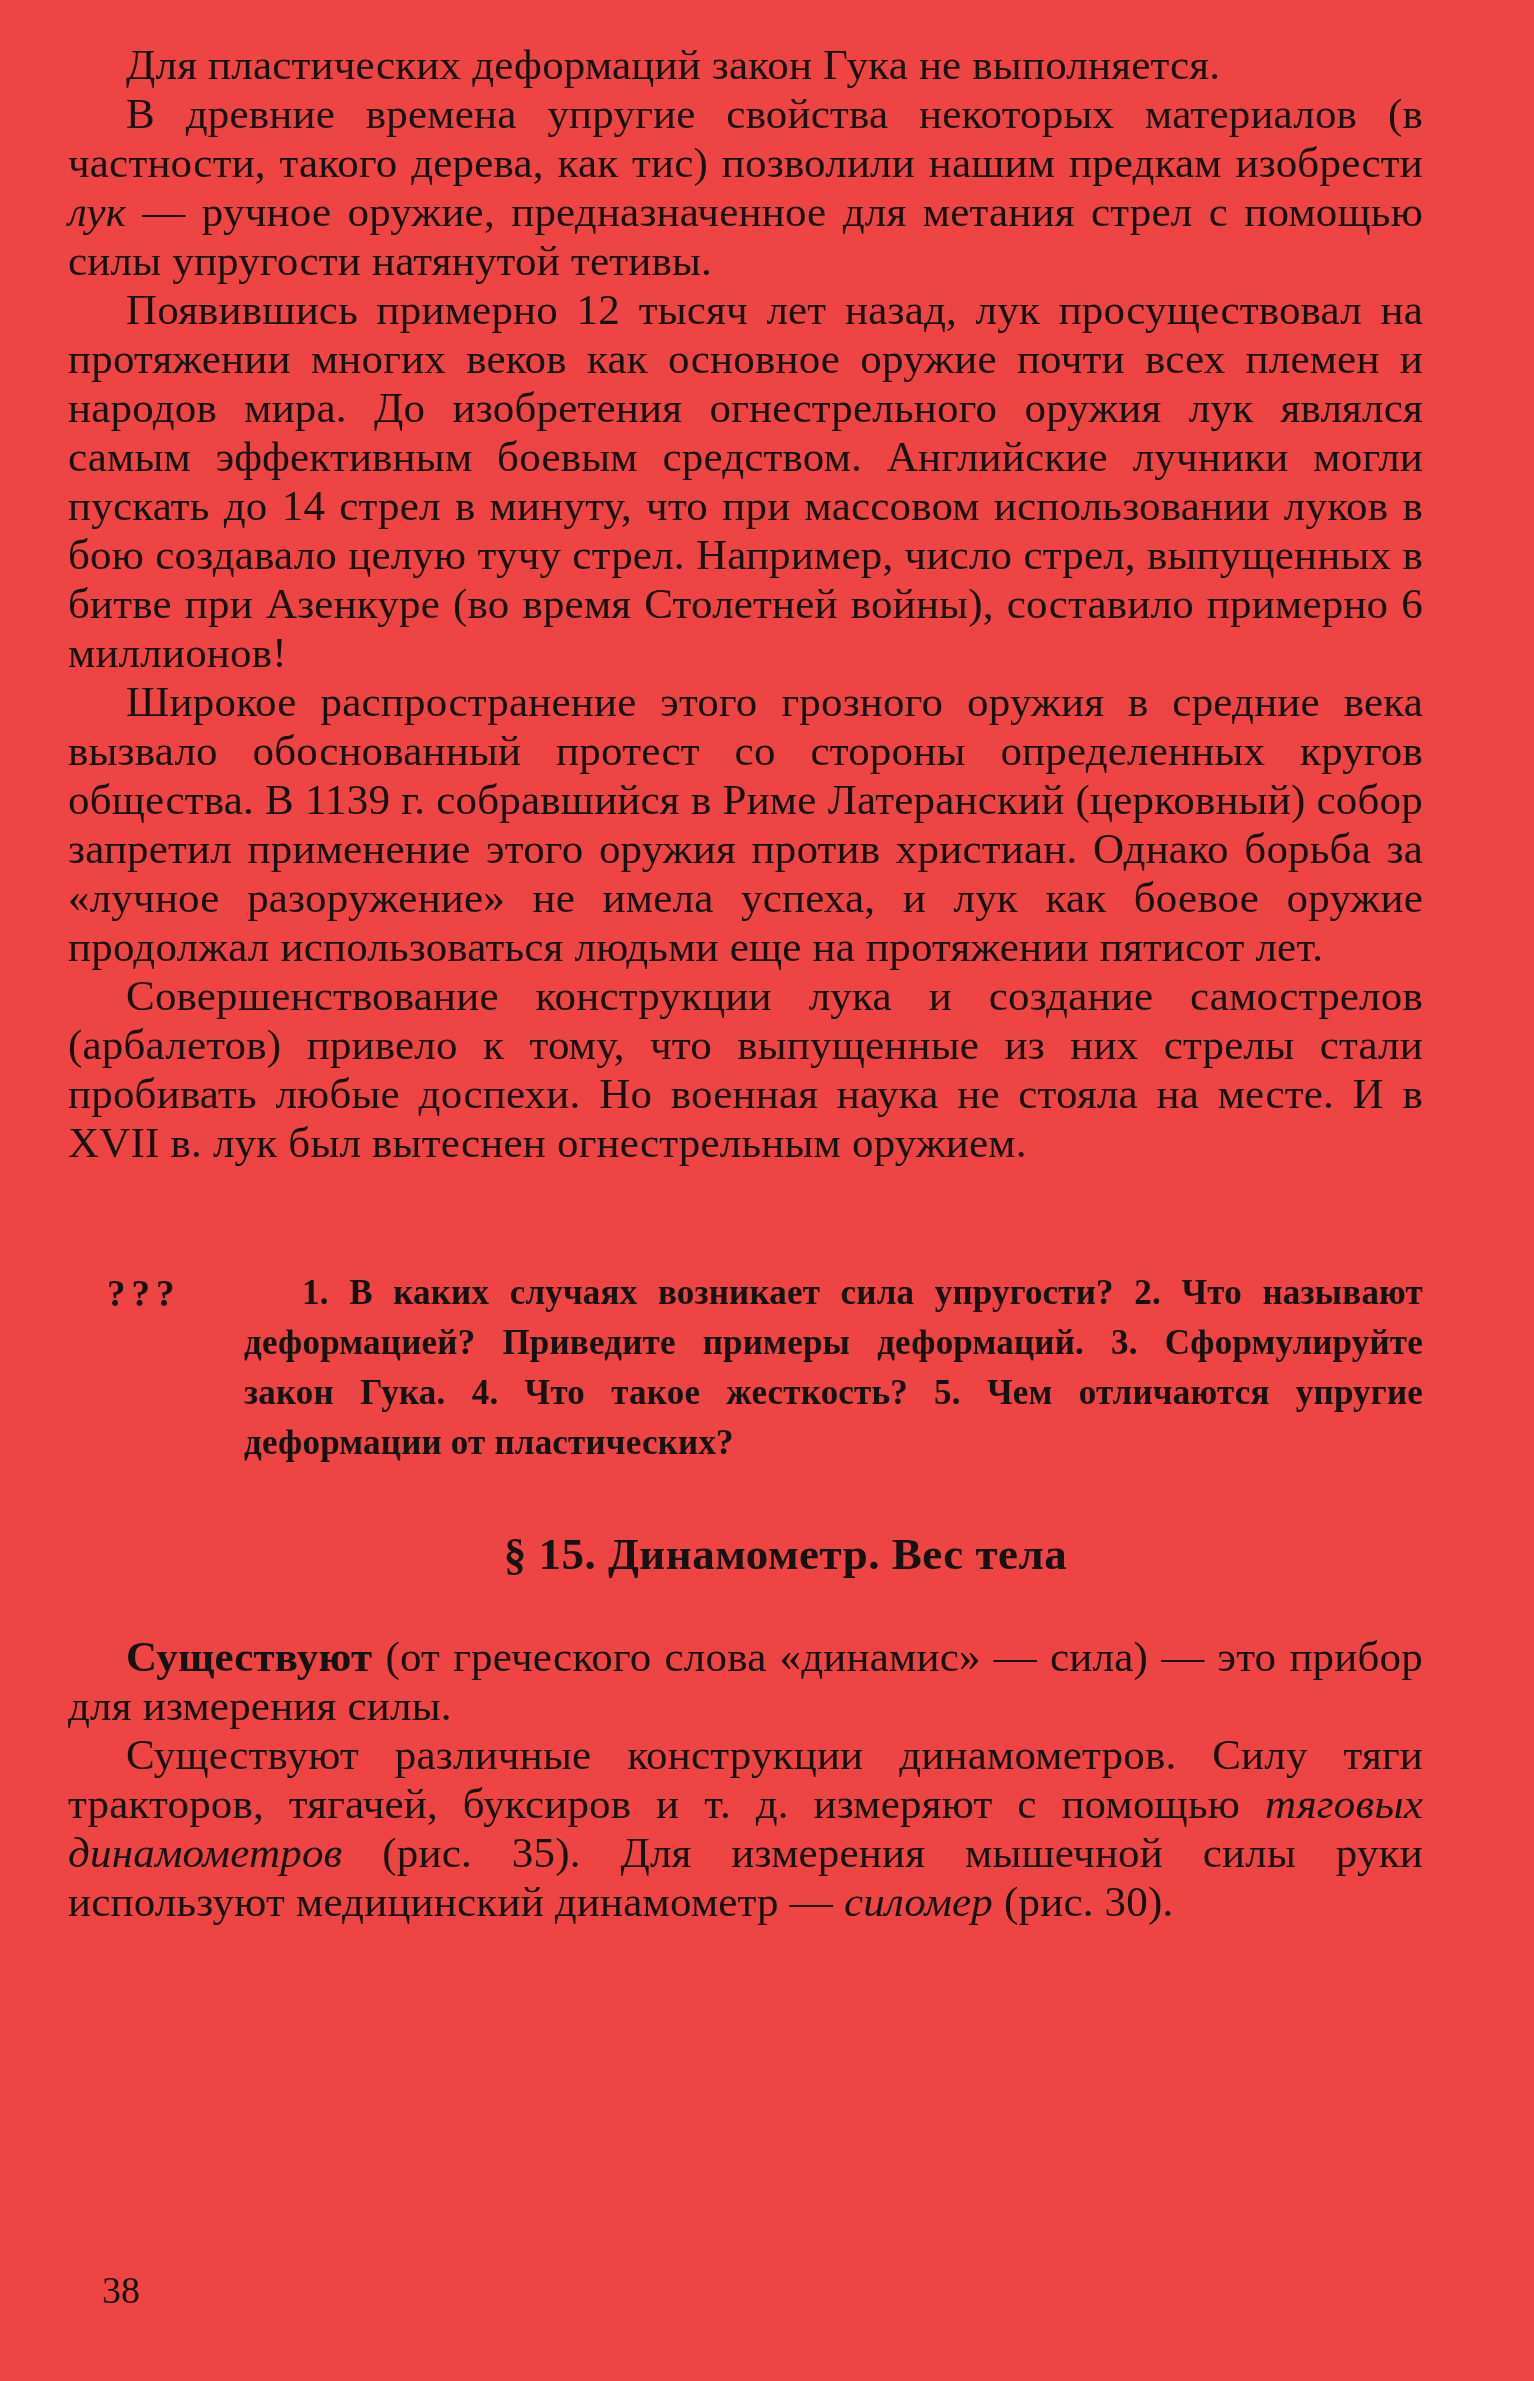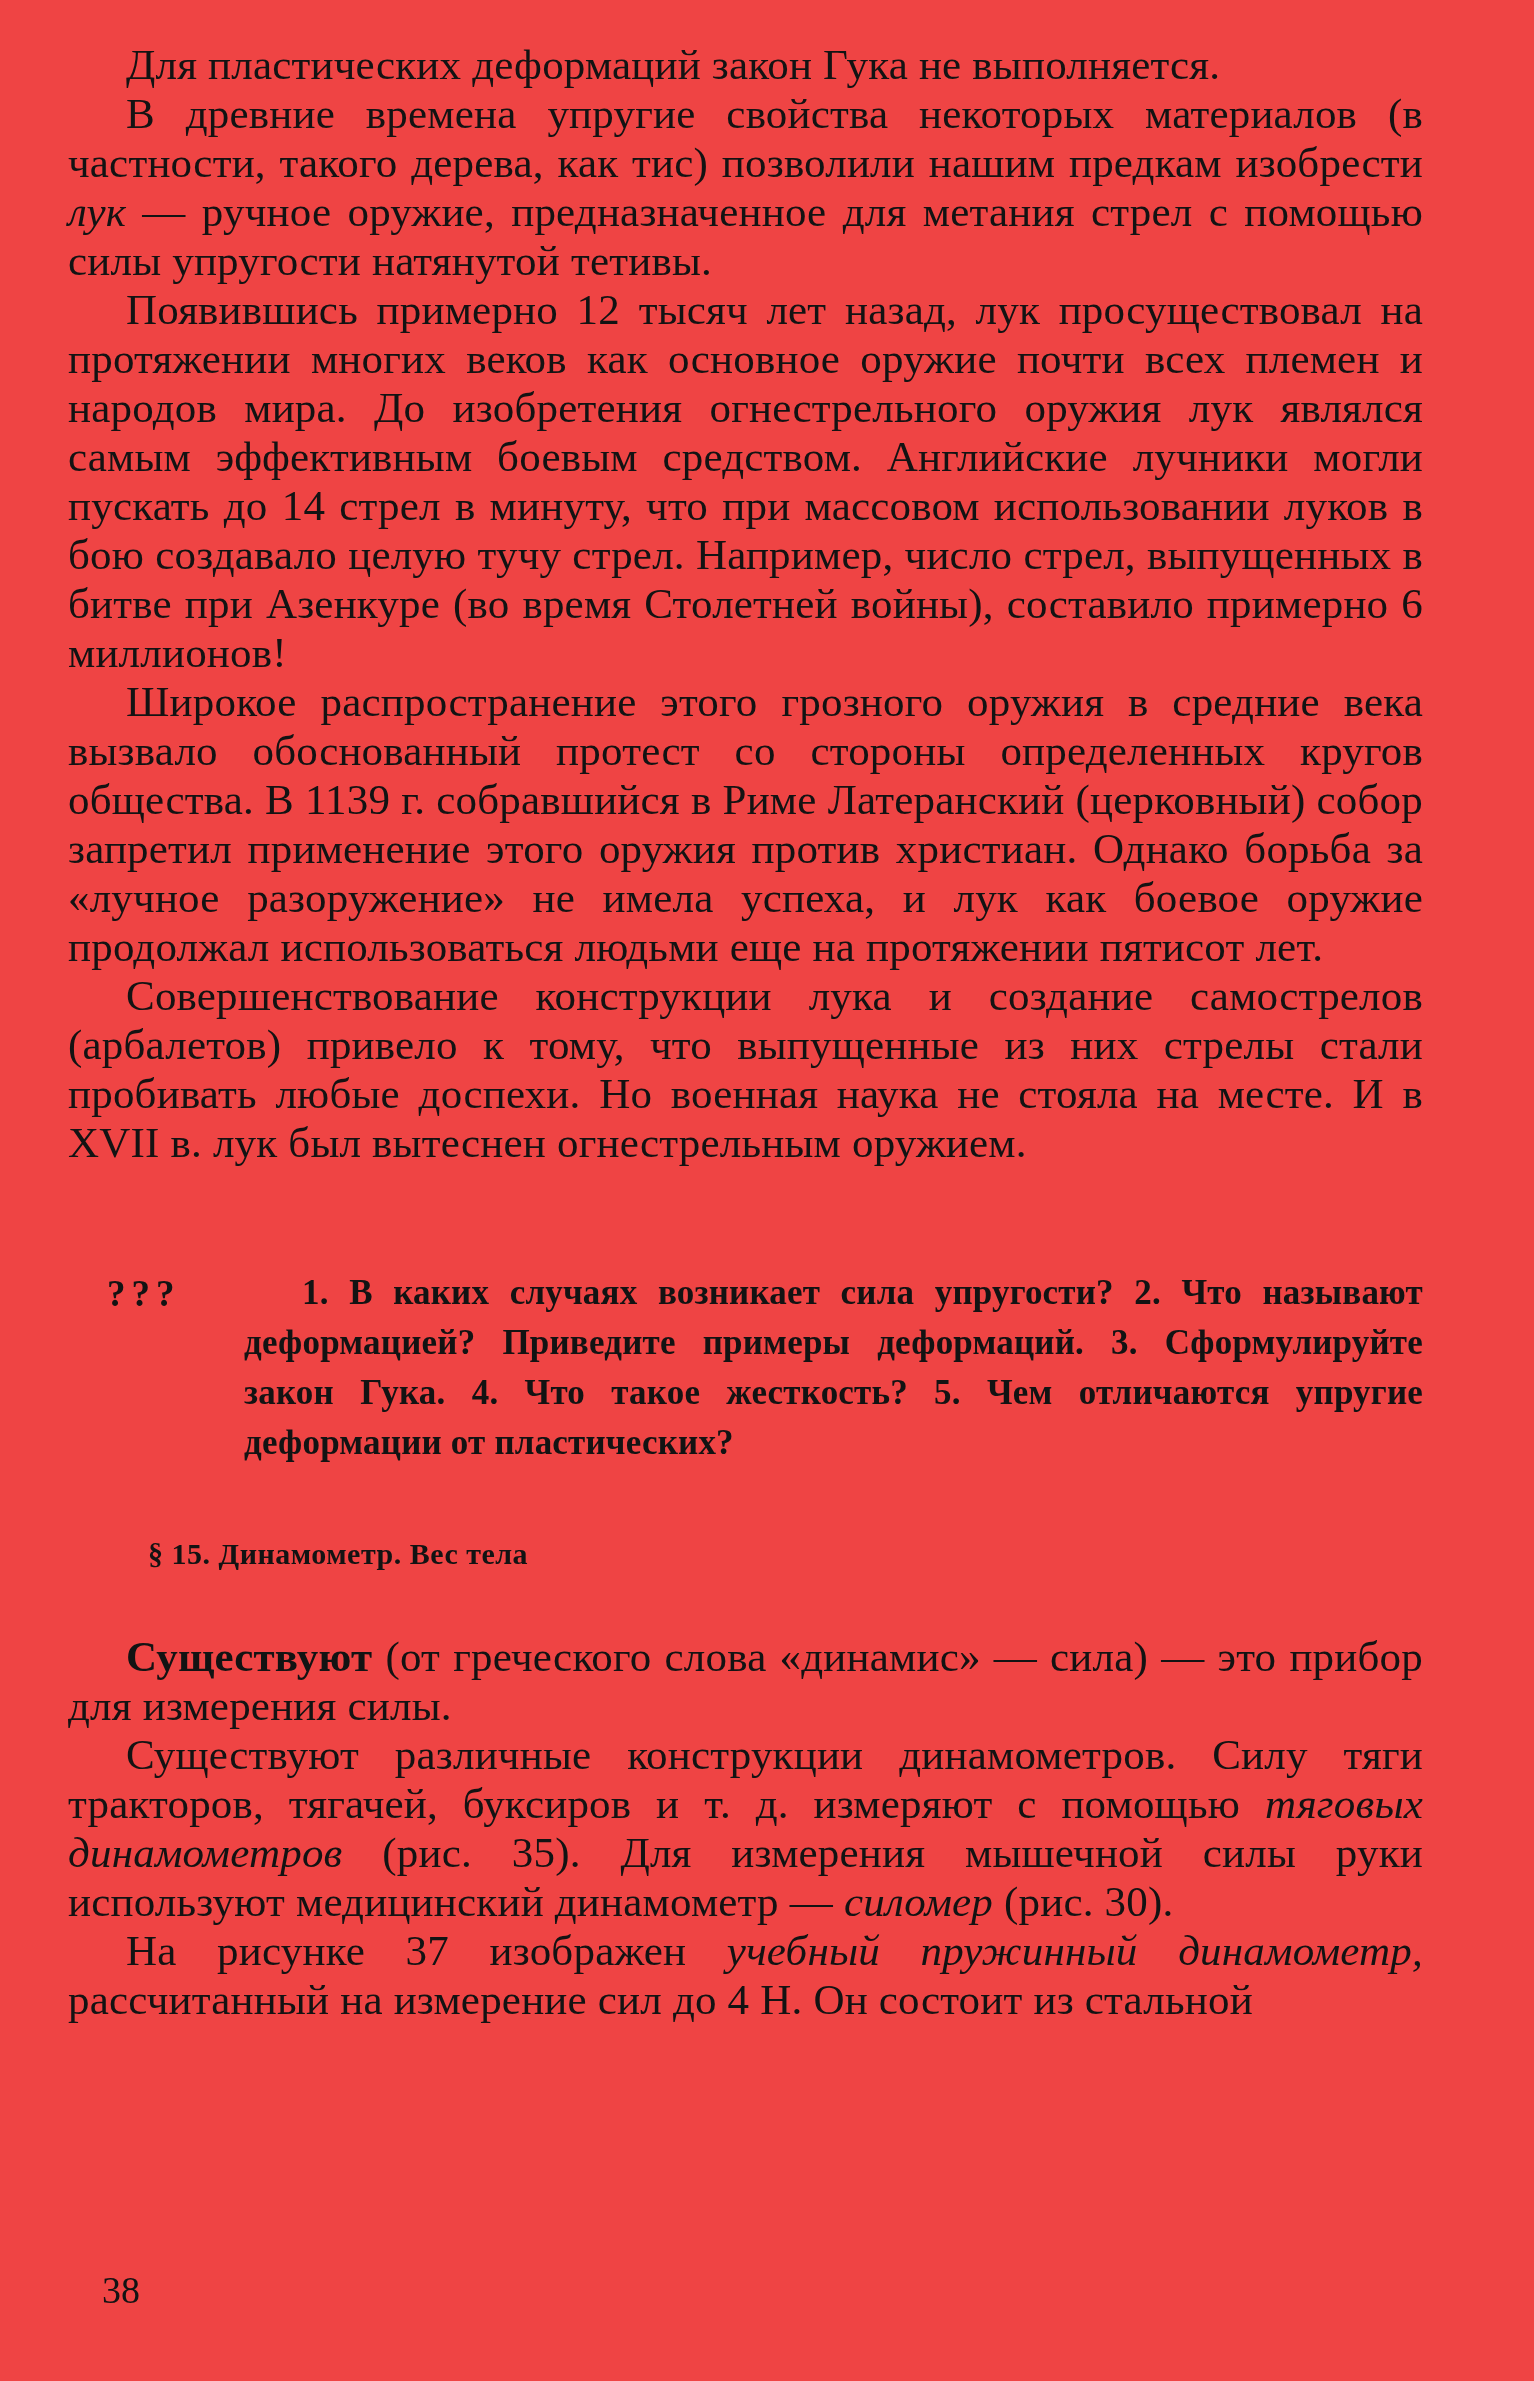--- a/index.html
+++ b/index.html
@@ -47,24 +47,25 @@
     font-weight: bold;
     font-size: 35px;
     line-height: 50px;
     text-align: justify;
     text-indent: 58px;
     letter-spacing: 0.2px;
   }
 
   .section-heading {
     margin: 58px 0 0 80px;
-    font-size: 30px;
+    font-size: 45px;
     line-height: 56px;
     font-weight: bold;
     letter-spacing: 0.5px;
+    text-align: center;
   }
   .section-body { margin-top: 50px; }
 
   .page-number {
     position: absolute;
     left: 102px;
     top: 2271px;
     font-size: 38px;
     line-height: 38px;
   }
@@ -92,20 +93,19 @@
     </div>
 
     <h2 class="section-heading">§ 15. Динамометр. Вес тела</h2>
 
     <div class="section-body">
 
       <p class="body-p"><span class="bd">Существуют</span><span> (от греческого слова «динамис» — сила) — это прибор для измерения силы.</span></p>
 
       <p class="body-p"><span>Существуют различные конструкции динамометров. Силу тяги тракторов, тягачей, буксиров и т. д. измеряют с помощью </span><span class="it">тяговых динамометров</span><span> (рис. 35). Для измерения мышечной силы руки используют медицинский динамометр — </span><span class="it">силомер</span><span> (рис. 30).</span></p>
 
-      <p class="body-p"><span>На рисунке 37 изображен </span><span class="it">учебный пружинный динамометр,</span><span> рассчитанный на измерение сил до 4 Н. Он состоит из стальной</span></p>
 
     </div>
   </div>
 
   <div class="page-number">38</div>
 </div>
 
 
 </body></html>

